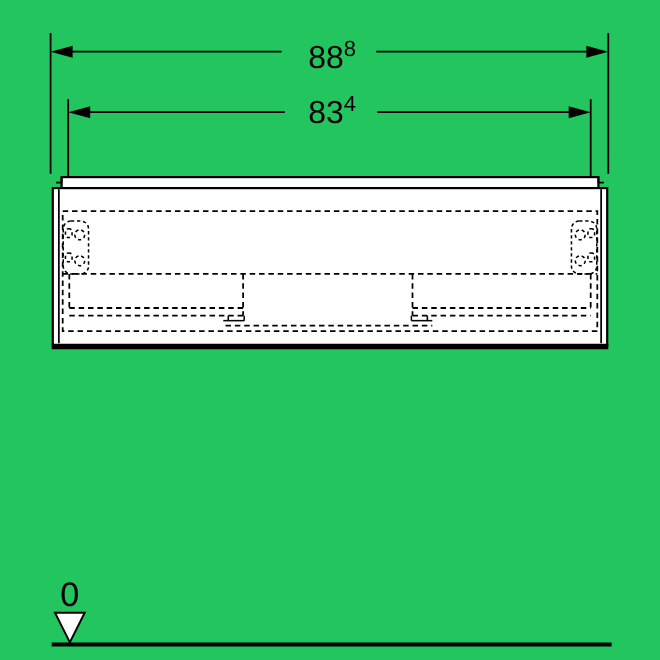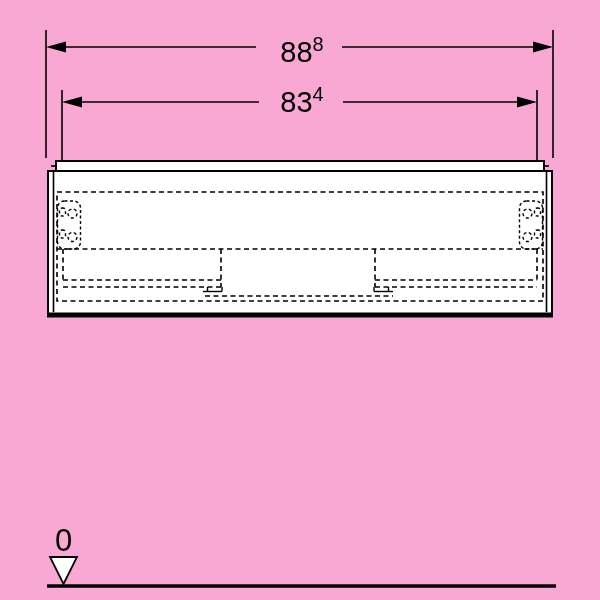--- a/index.html
+++ b/index.html
@@ -4,21 +4,21 @@
 <style>
   html, body {
     margin: 0;
     padding: 0;
     background: #ffffff;
   }
   #canvas {
     position: relative;
     width: 600px;
     height: 600px;
-    background: #f9a8d4;
+    background: #22c55e;
     overflow: hidden;
   }
   svg {
     display: block;
   }
   .dim-text {
     font-family: "Liberation Sans", sans-serif;
     font-size: 29px;
     fill: #000000;
   }

